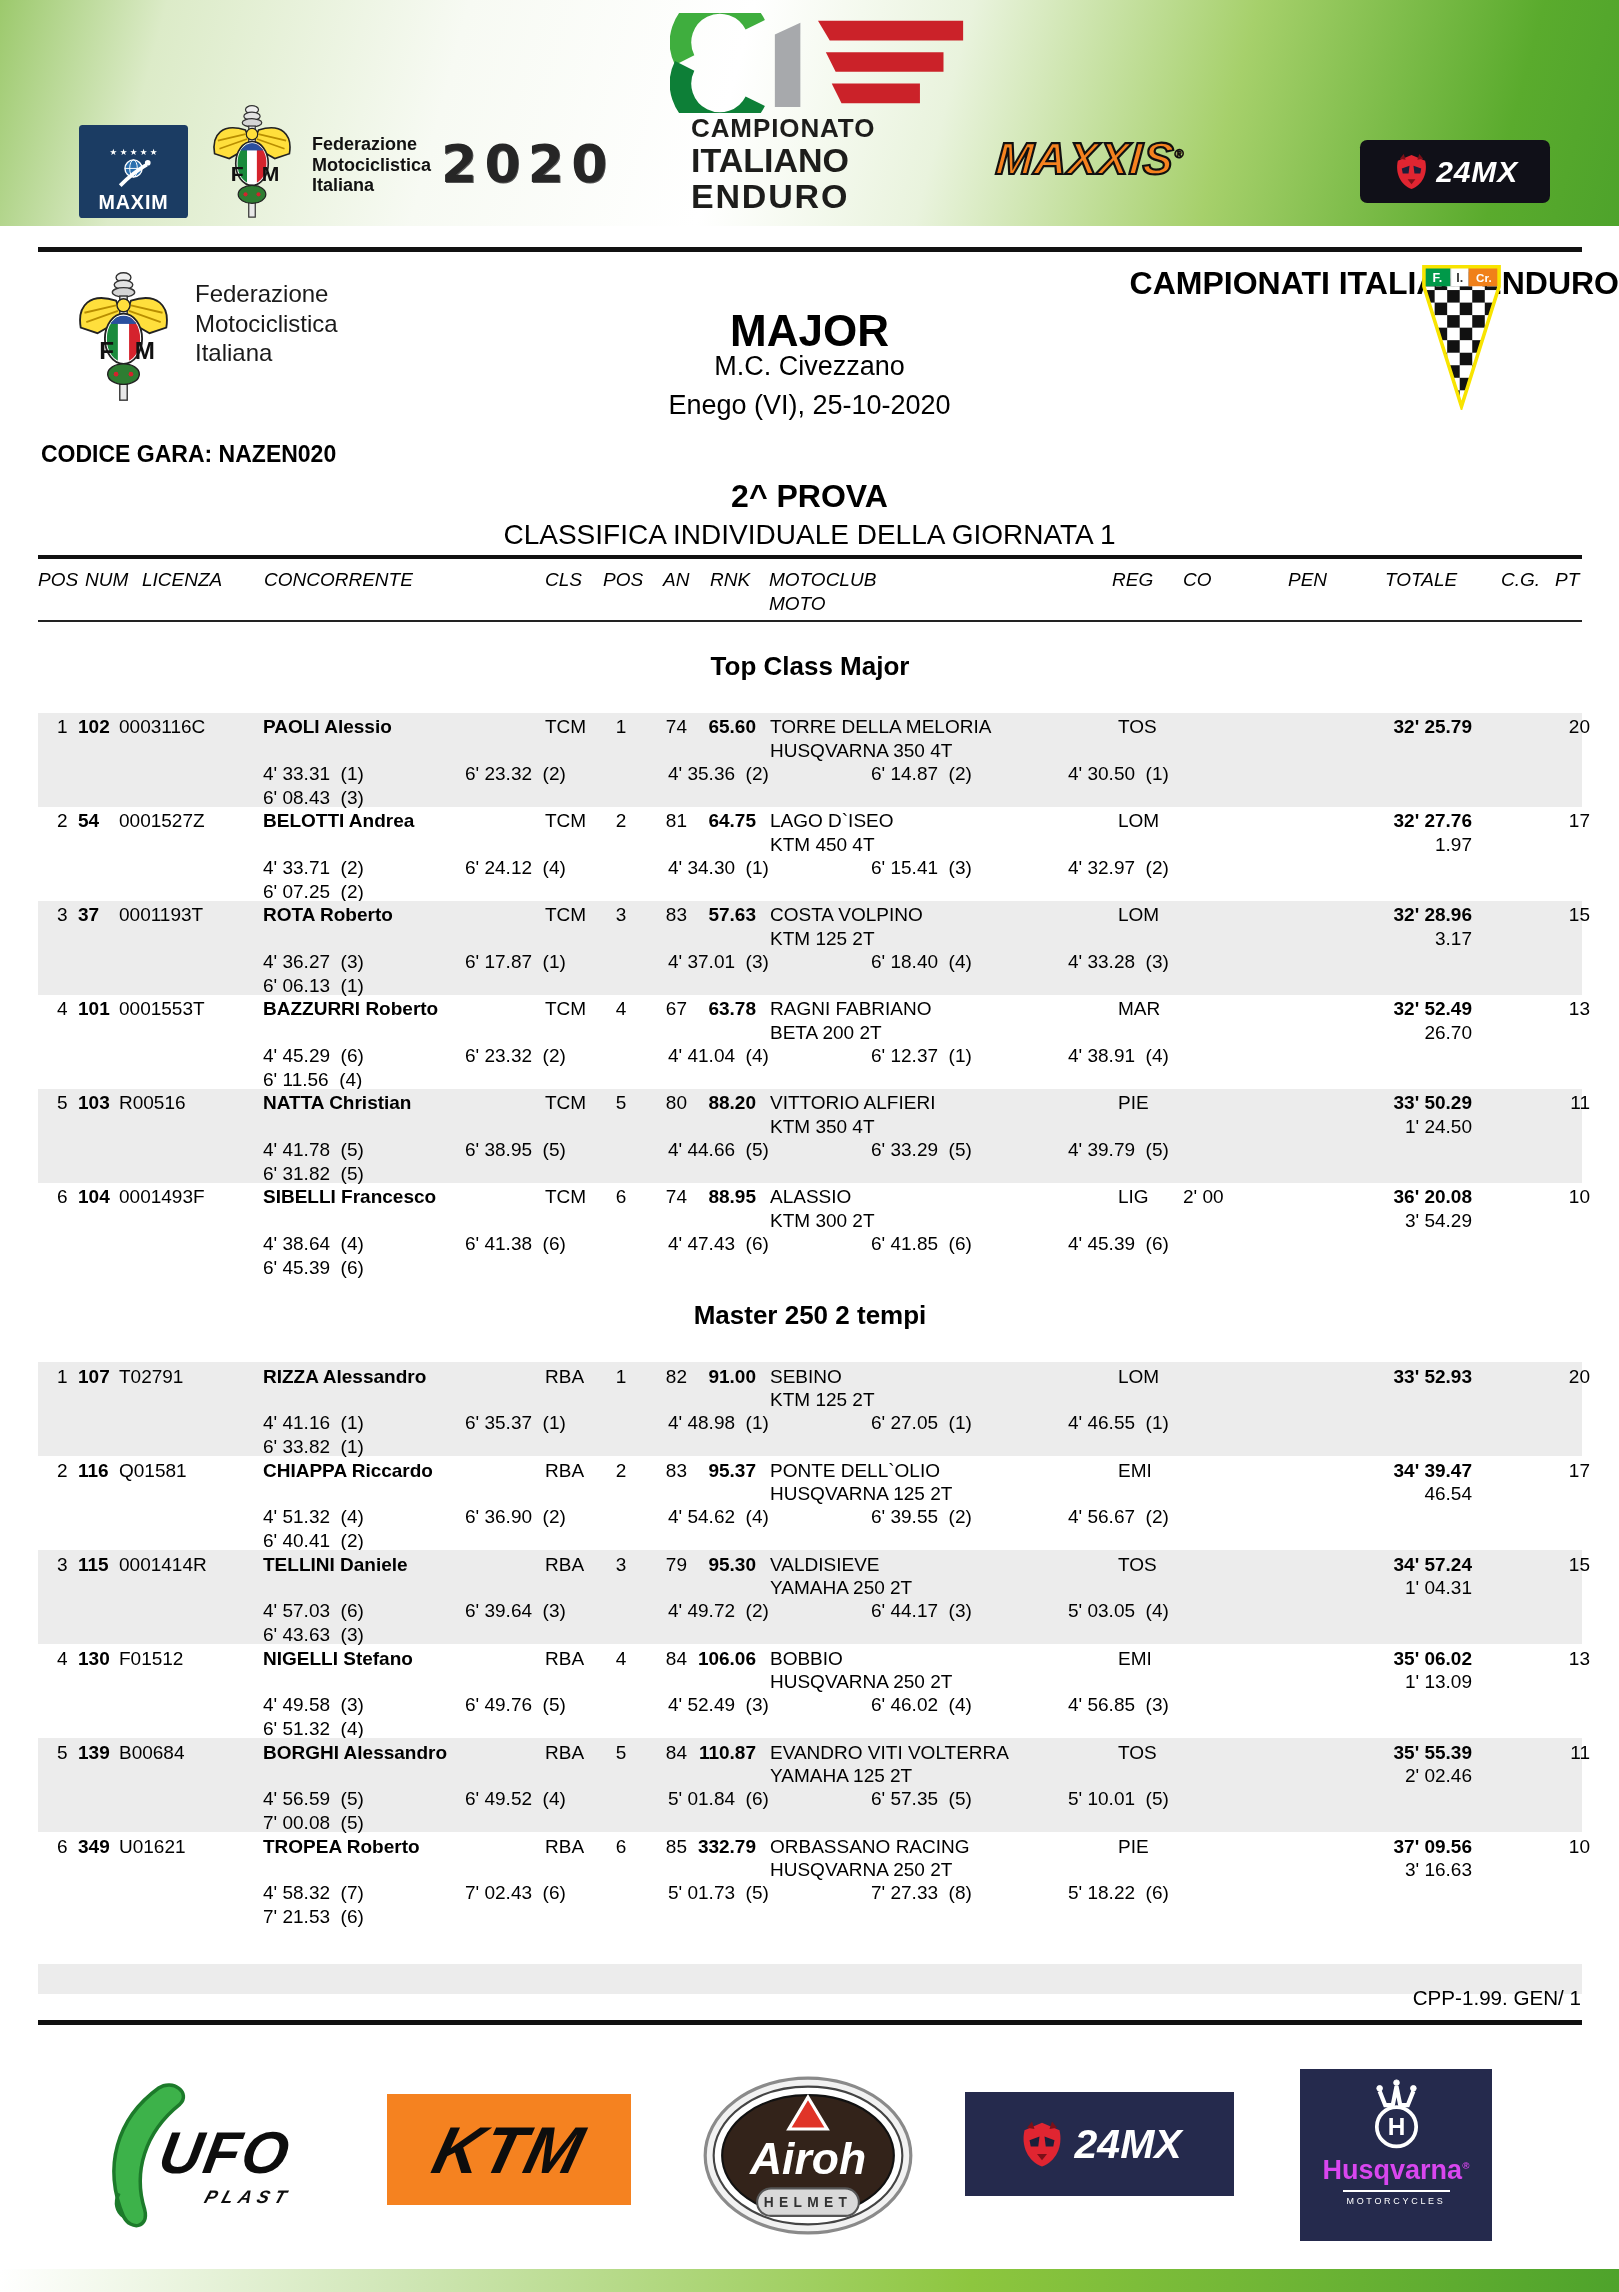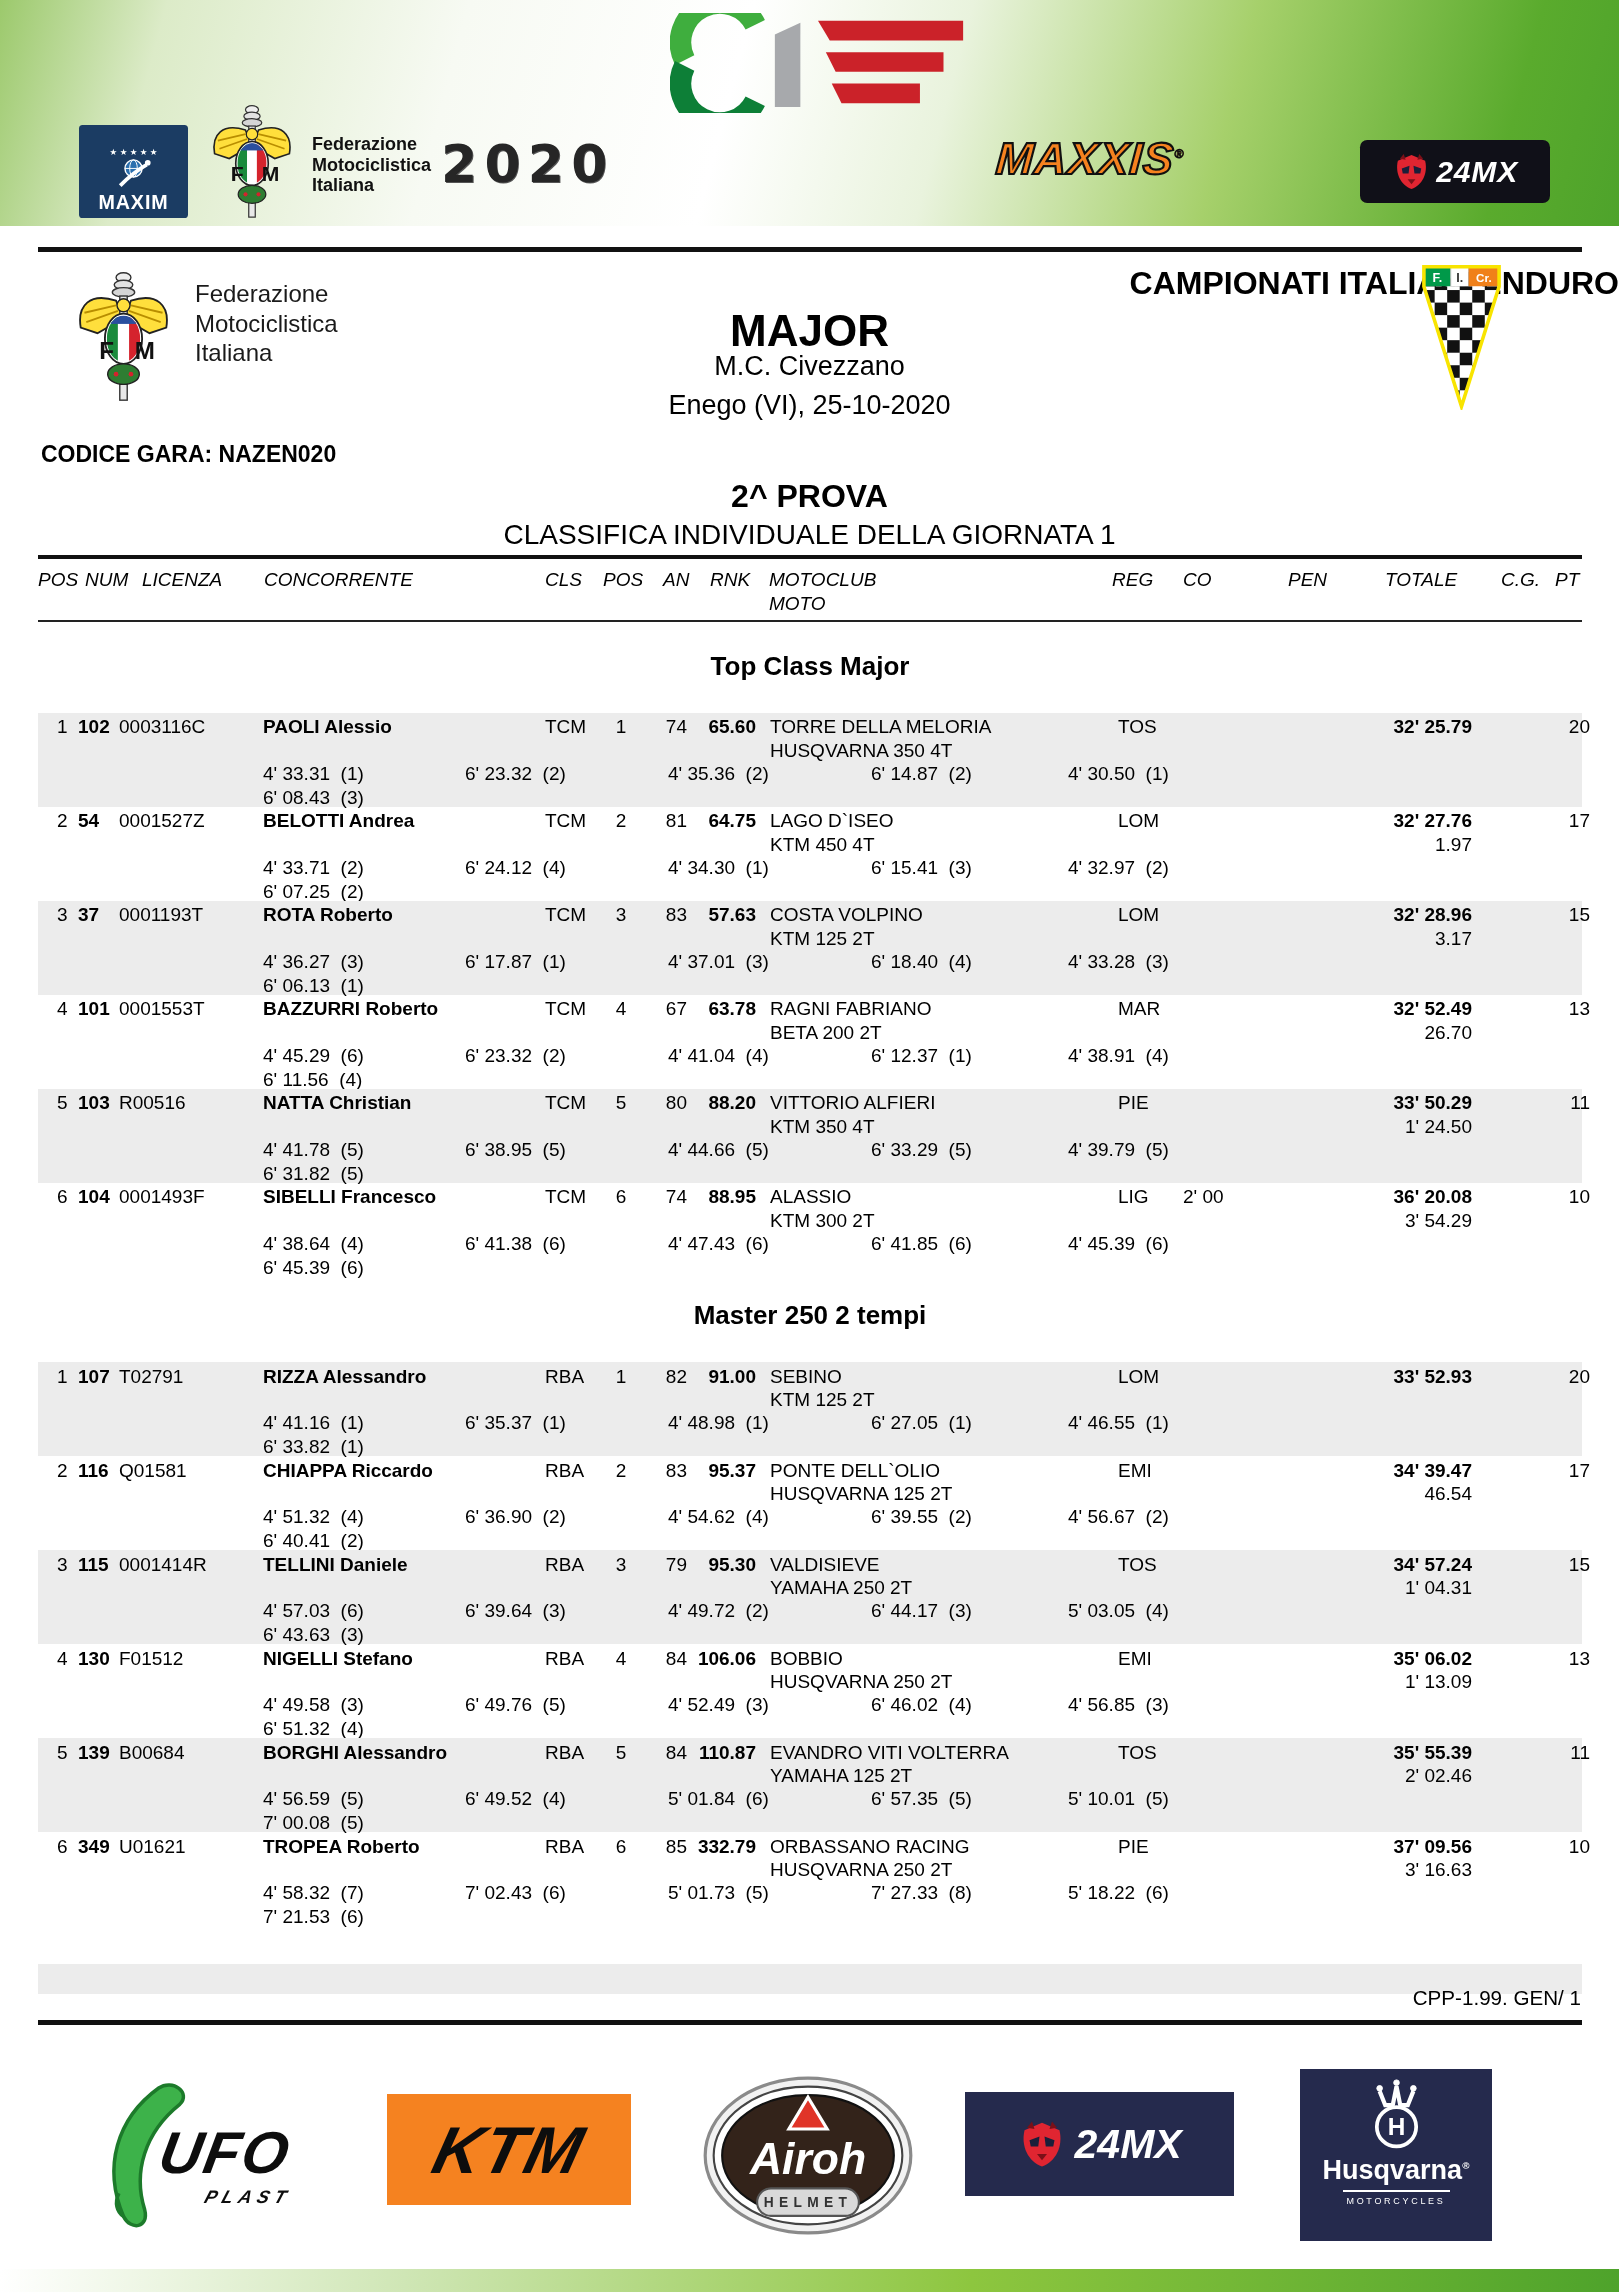--- a/index.html
+++ b/index.html
@@ -80,21 +80,21 @@
   .ufo-sub{position:absolute;left:115px;top:106px;font-size:18px;font-weight:900;font-style:italic;
     color:#0d0d0d;letter-spacing:5.4px;transform:skewX(-18deg);}
   .ktm-box{left:387px;top:2094px;width:244px;height:111px;background:var(--ktm-orange);
     display:flex;align-items:center;justify-content:center;}
   .ktm-label{font-size:66px;font-weight:900;font-style:italic;color:#0d0d0d;transform:skewX(-14deg);letter-spacing:1.8px;}
   .mx-big{left:965px;top:2092px;width:269px;height:104px;background:var(--navy);
     display:flex;align-items:center;justify-content:center;gap:7.2px;}
   .mx-big .mx-label{color:#fff;font-style:italic;font-weight:bold;font-size:41px;}
   .husq-box{left:1300px;top:2069px;width:192px;height:172px;background:var(--navy);
     display:flex;flex-direction:column;align-items:center;padding-top:9px;box-sizing:border-box;}
-  .husq-name{color:#ffffff;font-size:27px;font-weight:bold;margin-top:1.8px;}
+  .husq-name{color:#d946ef;font-size:27px;font-weight:bold;margin-top:1.8px;}
   .husq-name sup{font-size:9.9px;}
   .husq-line{width:107px;height:1.8px;background:#fff;margin:4.5px 0 3.6px 0;}
   .husq-sub{color:#fff;font-size:9px;letter-spacing:2.7px;}
 
   .strip-bottom{left:0;top:2269px;width:1619px;height:23px;
     background:linear-gradient(to right,#ffffff 0%,#cfe6b5 25%,#8dc63f 60%,#4ea32b 100%);}
 </style>
 </head>
 <body>
 
@@ -164,20 +164,25 @@
     <div class="abs year2020">2020</div>
 
     <svg class="abs" style="left:670px;top:12.5px" width="296" height="100" viewBox="0 0 300 102">
       <path d="M86 12 A40 40 0 0 0 14 48" stroke="#3fae3e" stroke-width="22" fill="none"></path>
       <path d="M14 54 A40 40 0 0 0 86 90" stroke="#0d7f37" stroke-width="22" fill="none"></path>
       <path d="M106 22 L132 10 L132 96 L106 96 Z" fill="#a7a9ac"></path>
       <path d="M150 8 L298 8 L298 28 L162 28 Z" fill="#cb2229"></path>
       <path d="M158 40 L278 40 L278 60 L168 60 Z" fill="#cb2229"></path>
       <path d="M164 72 L254 72 L254 92 L174 92 Z" fill="#cb2229"></path>
     </svg>
+    <div class="abs cie-text">
+      <div class="cie-l1">CAMPIONATO</div>
+      <div class="cie-l2">ITALIANO</div>
+      <div class="cie-l3">ENDURO</div>
+    </div>
 
     <div class="abs maxxis"><span>MAXXIS</span><sup>®</sup></div>
 
     <div class="abs mx-banner">
       <svg width="39" height="39" viewBox="0 0 40 40">
           <use href="#mask24"></use>
         </svg>
       <span class="mx-label">24MX</span>
     </div>
   </div>

